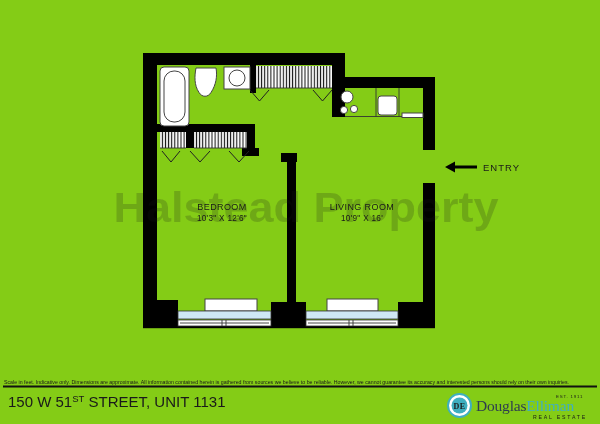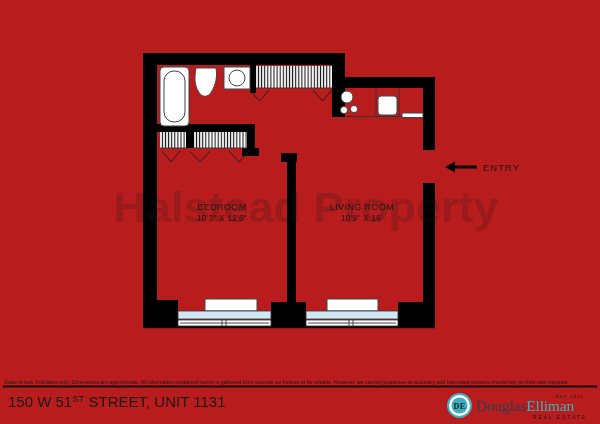--- a/index.html
+++ b/index.html
@@ -1,16 +1,16 @@
 <!DOCTYPE html>
 <html><head>
 <meta charset="utf-8">
 <style>
   html,body{margin:0;padding:0;background:#fff;}
-  .page{position:relative;width:600px;height:424px;background:#b91c1c;overflow:hidden;}
+  .page{position:relative;width:600px;height:424px;background:#84cc16;overflow:hidden;}
   svg{display:block;}
   text{font-family:"Liberation Sans",sans-serif;fill:#1a1a1a;}
   .serif{font-family:"Liberation Serif",serif;}
   .fixture{fill:#fff;stroke:#444;stroke-width:1;}
   .thinline{stroke:#333;stroke-width:0.9;fill:none;}
   .chev{stroke:#222;stroke-width:1;fill:none;}
 </style>
 </head>
 <body>
 

